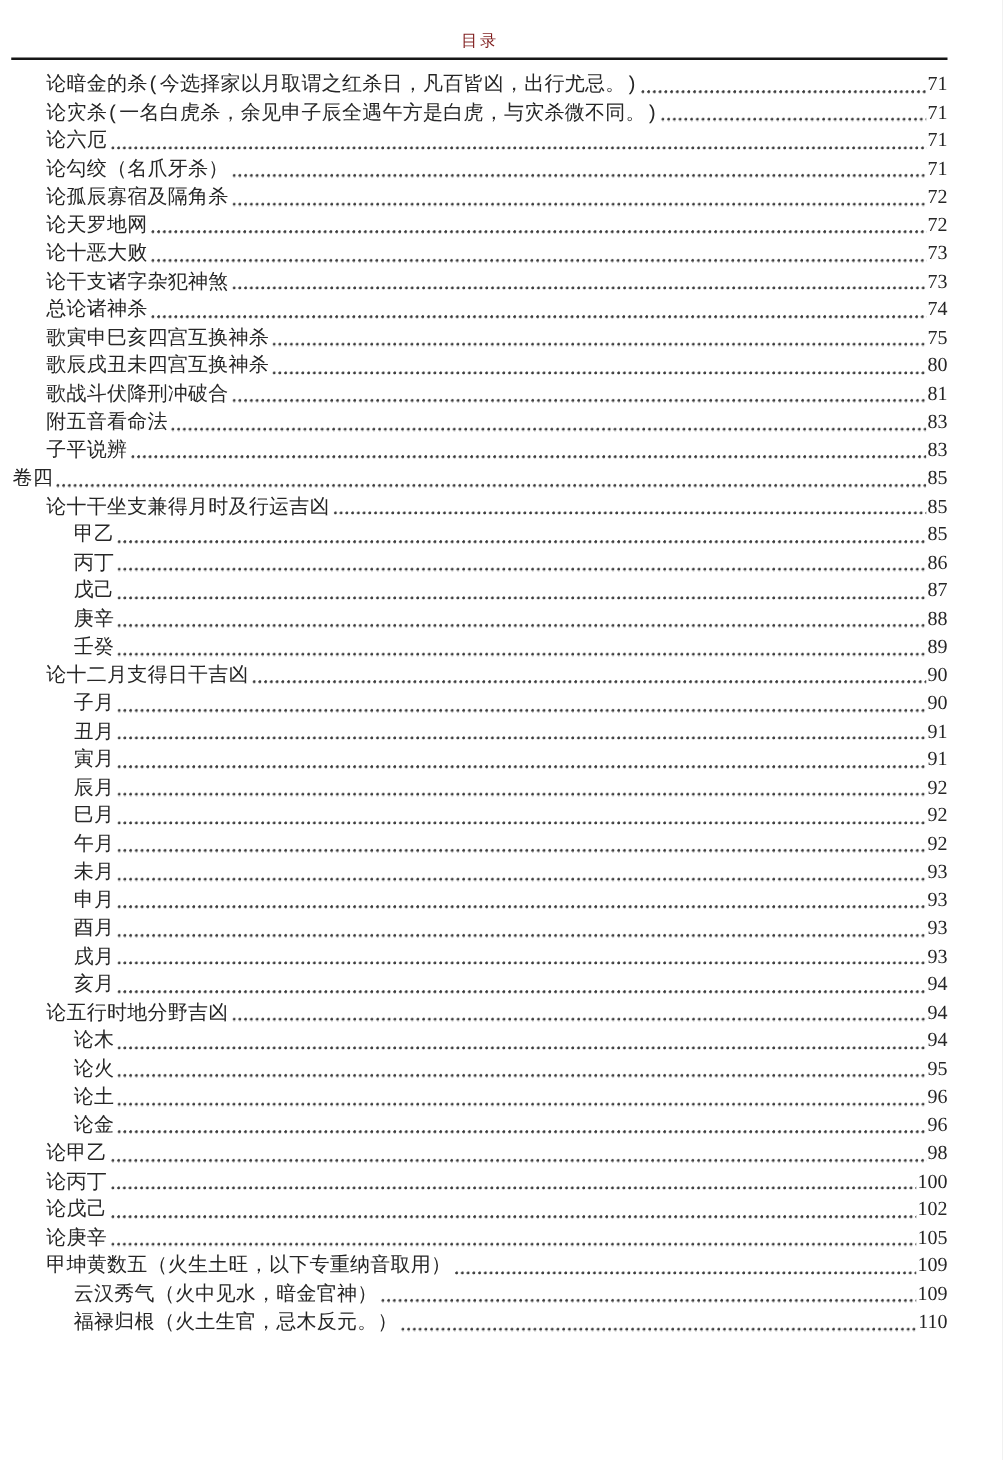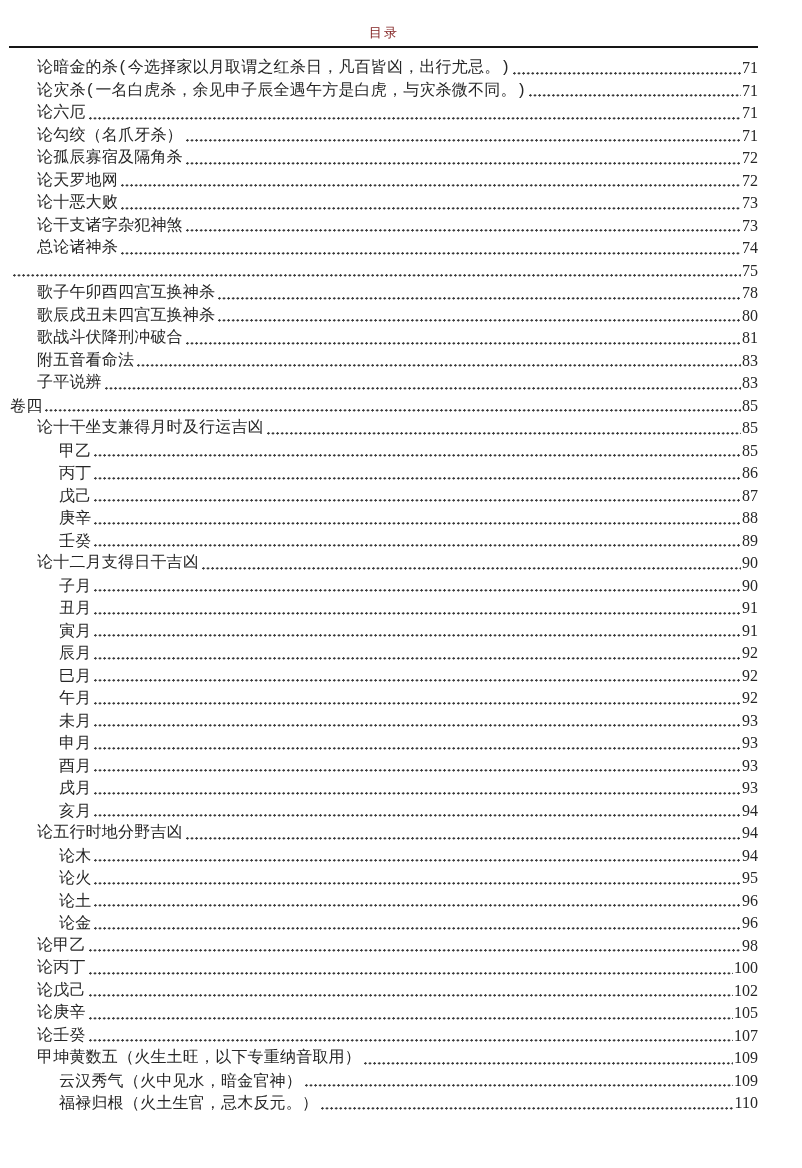--- a/index.html
+++ b/index.html
@@ -122,27 +122,23 @@
     <span class="title">论干支诸字杂犯神煞</span>
     <span class="dots"></span>
     <span class="page-num">73</span>
   </div>
       <div class="row level-1">
     <span class="title">总论诸神杀</span>
     <span class="dots"></span>
     <span class="page-num">74</span>
   </div>
       <div class="row level-1">
+    <span class="title">歌寅申巳亥四宫互换神杀</span>
     <span class="dots"></span>
     <span class="page-num">75</span>
-  </div>
-      <div class="row level-1">
-    <span class="title">歌子午卯酉四宫互换神杀</span>
-    <span class="dots"></span>
-    <span class="page-num">78</span>
   </div>
       <div class="row level-1">
     <span class="title">歌辰戌丑未四宫互换神杀</span>
     <span class="dots"></span>
     <span class="page-num">80</span>
   </div>
       <div class="row level-1">
     <span class="title">歌战斗伏降刑冲破合</span>
     <span class="dots"></span>
     <span class="page-num">81</span>
@@ -289,25 +285,20 @@
   </div>
       <div class="row level-1">
     <span class="title">论戊己</span>
     <span class="dots"></span>
     <span class="page-num">102</span>
   </div>
       <div class="row level-1">
     <span class="title">论庚辛</span>
     <span class="dots"></span>
     <span class="page-num">105</span>
-  </div>
-      <div class="row level-1">
-    <span class="title">论壬癸</span>
-    <span class="dots"></span>
-    <span class="page-num">107</span>
   </div>
       <div class="row level-1">
     <span class="title">甲坤黄数五（火生土旺，以下专重纳音取用）</span>
     <span class="dots"></span>
     <span class="page-num">109</span>
   </div>
       <div class="row level-2">
     <span class="title">云汉秀气（火中见水，暗金官神）</span>
     <span class="dots"></span>
     <span class="page-num">109</span>

